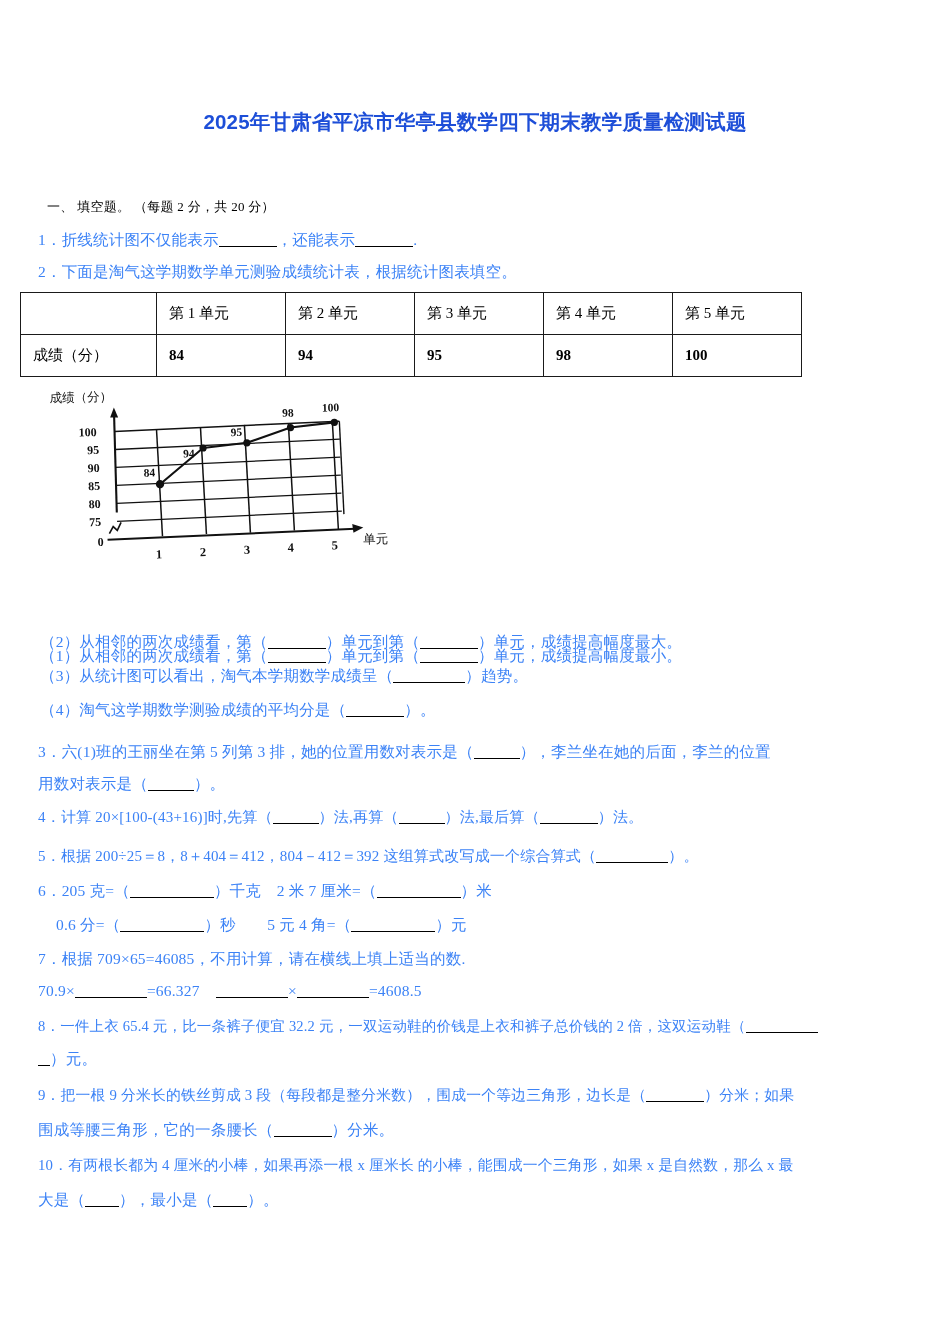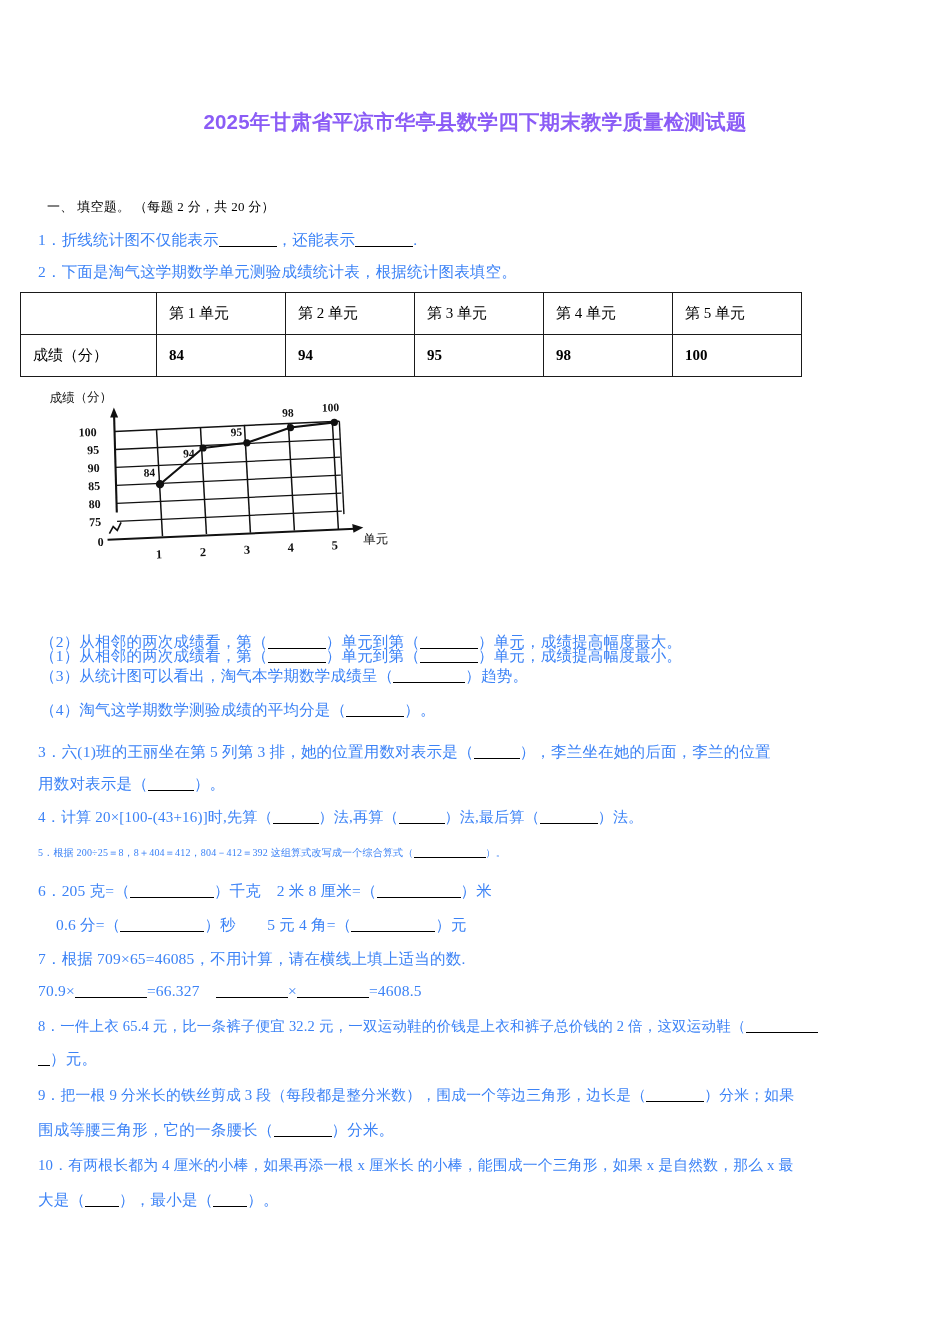--- a/index.html
+++ b/index.html
@@ -23,21 +23,21 @@
   }
   .title {
     position: absolute;
     left: 0; top: 108px;
     width: 950px;
     text-align: center;
     font-family: "Liberation Sans", "DejaVu Sans", sans-serif;
     font-weight: bold;
     font-size: 20.5px;
     letter-spacing: 0.2px;
-    color: #8b5cf6;
+    color: #1d4ed8;
   }
   .section-head {
     position: absolute;
     left: 47px; top: 198px;
     font-size: 13px;
     letter-spacing: 0.3px;
   }
   .q {
     position: absolute;
     font-size: 15.5px;
@@ -221,26 +221,26 @@
     <span>3．六(1)班的王丽坐在第 5 列第 3 排，她的位置用数对表示是（</span><span class="blank b-sm"></span><span>），李兰坐在她的后面，李兰的位置</span>
   </div>
   <div class="q q-wide" style="left:38px; top:772px;">
     <span>用数对表示是（</span><span class="blank b-sm"></span><span>）。</span>
   </div>
 
   <div class="q q-wide" style="left:38px; top:806px; font-size:15px;">
     <span>4．计算 20×[100-(43+16)]时,先算（</span><span class="blank b-sm"></span><span>）法,再算（</span><span class="blank b-sm"></span><span>）法,最后算（</span><span class="blank b-md"></span><span>）法。</span>
   </div>
 
-  <div class="q q-wide" style="left:38px; top:845px; font-size:10px;">
+  <div class="q q-wide" style="left:38px; top:845px; font-size:15px;">
     <span>5．根据 200÷25＝8，8＋404＝412，804－412＝392 这组算式改写成一个综合算式（</span><span class="blank b-lg"></span><span>）。</span>
   </div>
 
   <div class="q q-wide" style="left:38px; top:879px;">
-    <span>6．205 克=（</span><span class="blank b-xl"></span><span>）千克　2 米 8 厘米=（</span><span class="blank b-xl"></span><span>）米</span>
+    <span>6．205 克=（</span><span class="blank b-xl"></span><span>）千克　2 米 7 厘米=（</span><span class="blank b-xl"></span><span>）米</span>
   </div>
   <div class="q q-wide" style="left:56px; top:913px;">
     <span>0.6 分=（</span><span class="blank b-xl"></span><span>）秒　　5 元 4 角=（</span><span class="blank b-xl"></span><span>）元</span>
   </div>
 
   <div class="q q-wide" style="left:38px; top:947px;">7．根据 709×65=46085，不用计算，请在横线上填上适当的数.</div>
   <div class="q q-wide" style="left:38px; top:979px;">
     <span>70.9×</span><span class="blank b-lg"></span><span>=66.327</span>&nbsp;&nbsp;&nbsp;&nbsp;<span class="blank b-lg"></span><span>×</span><span class="blank b-lg"></span><span>=4608.5</span>
   </div>
 

